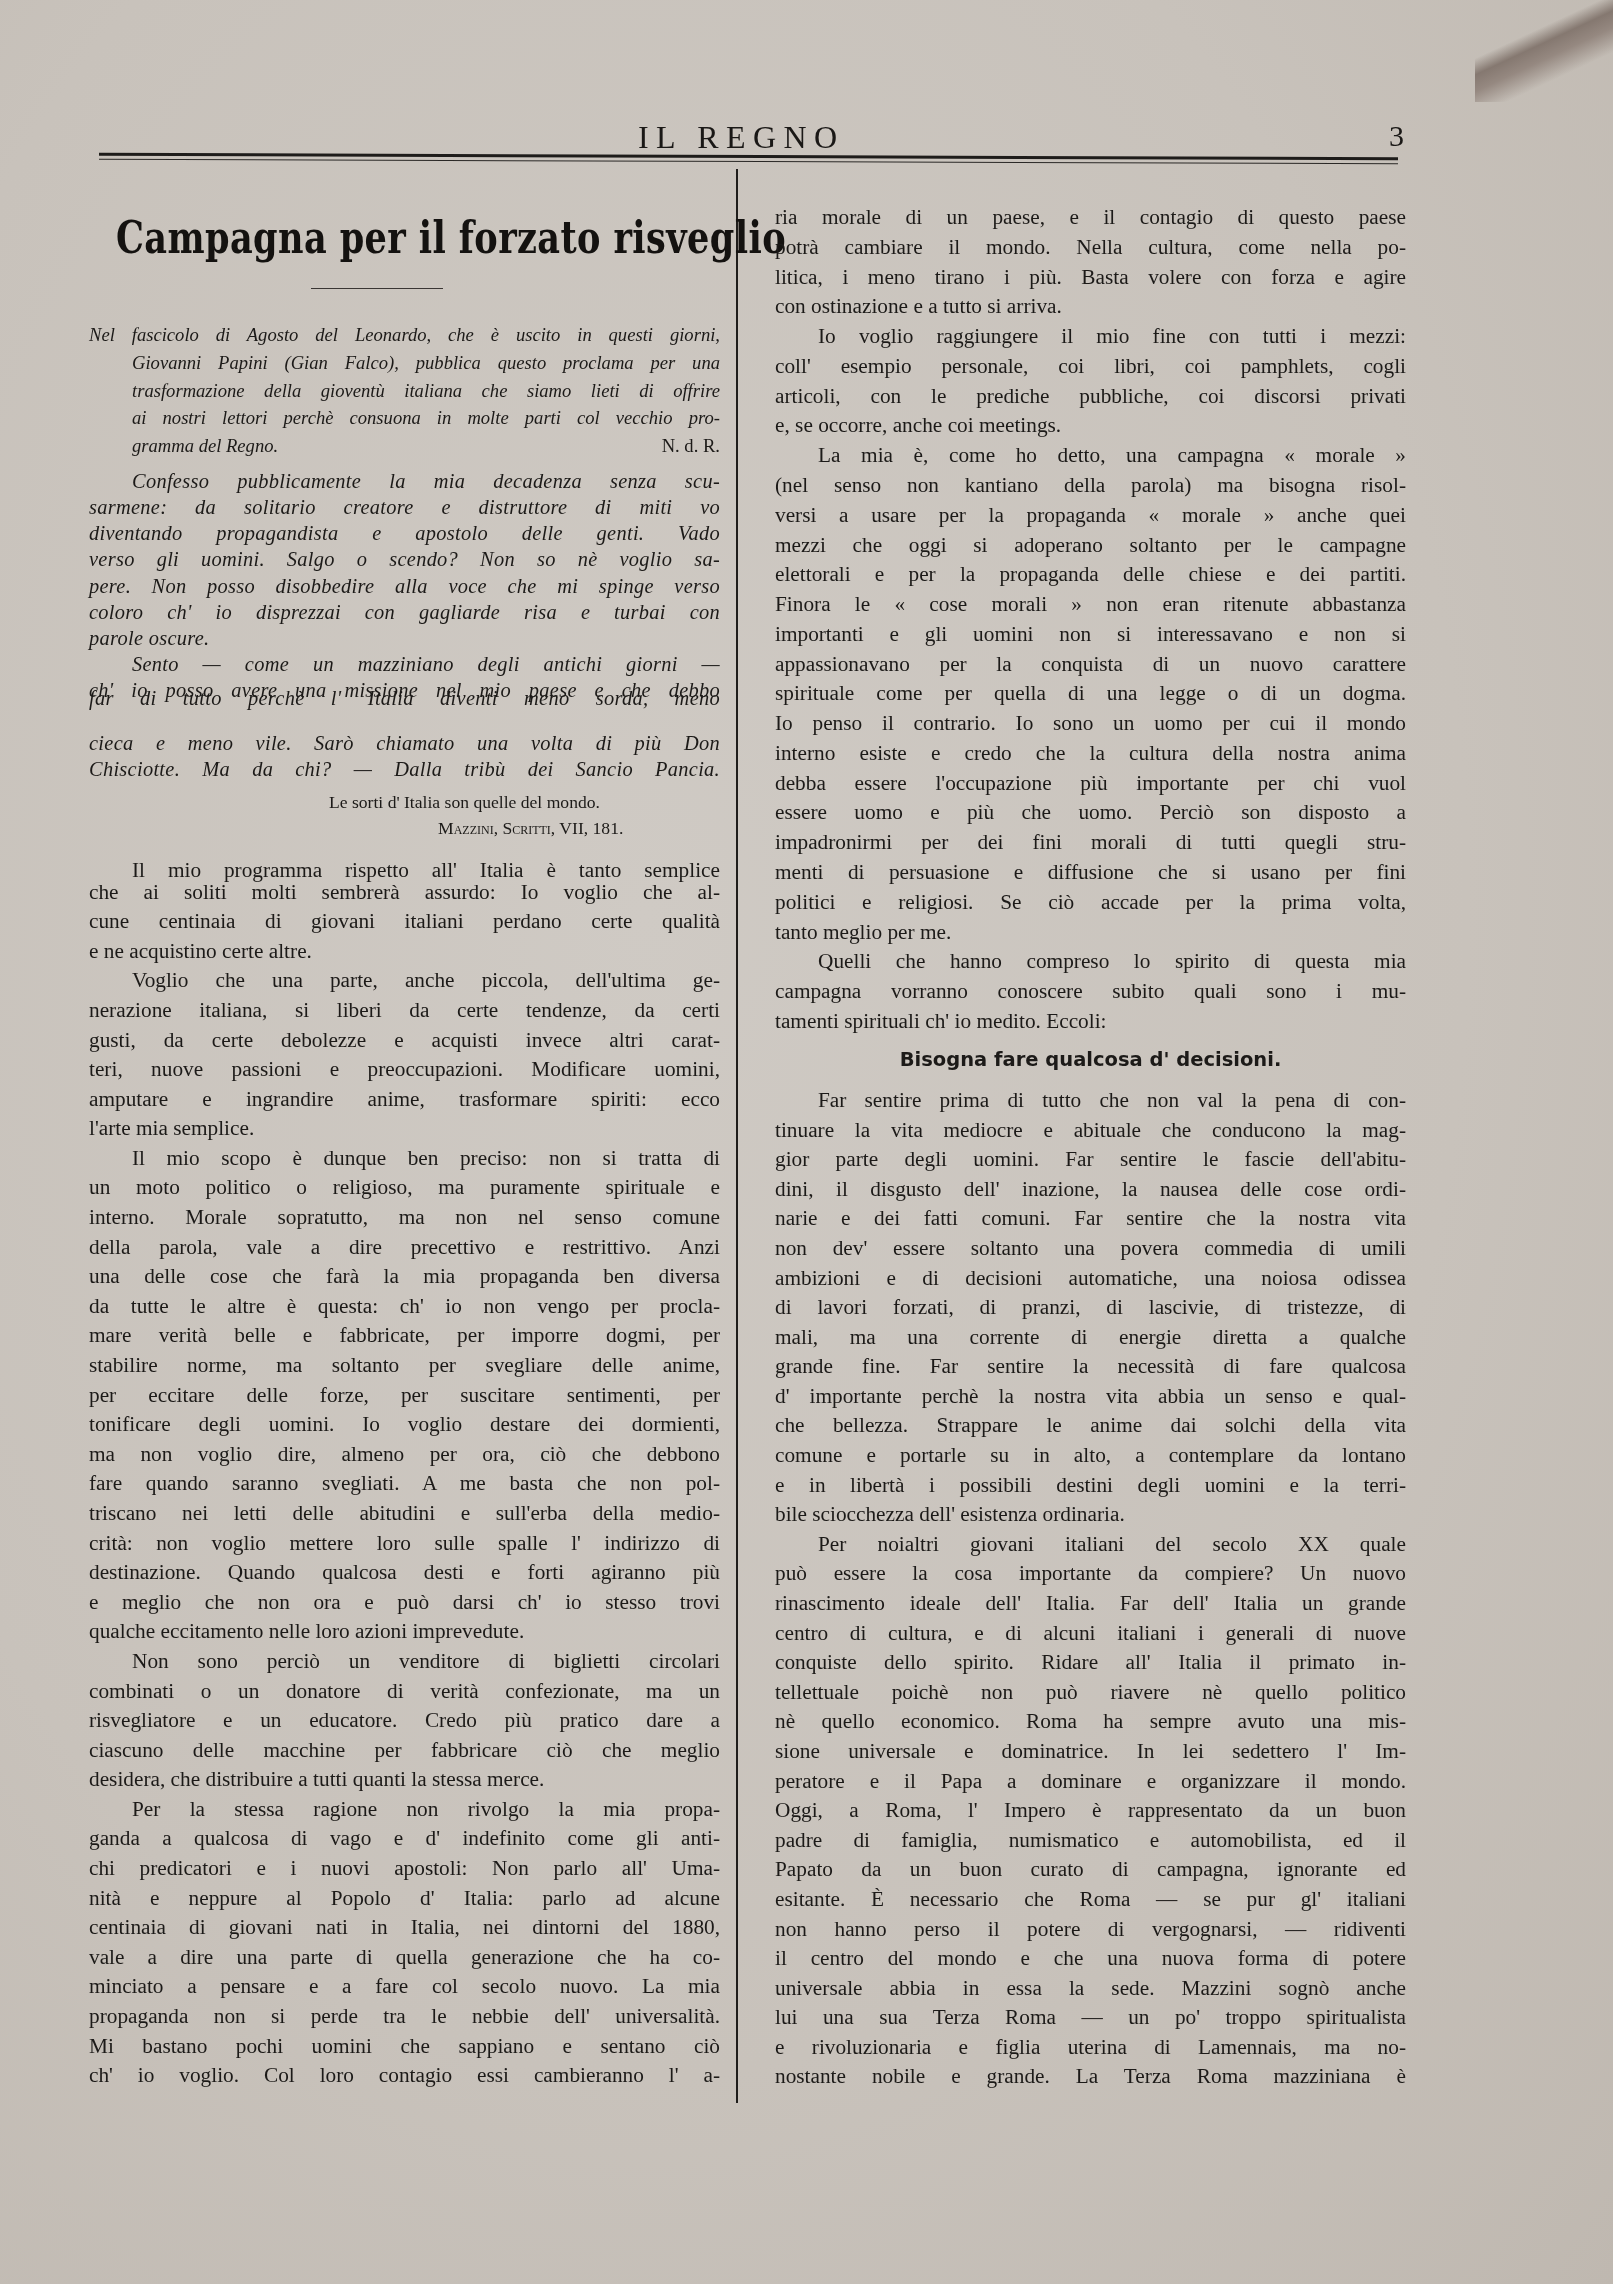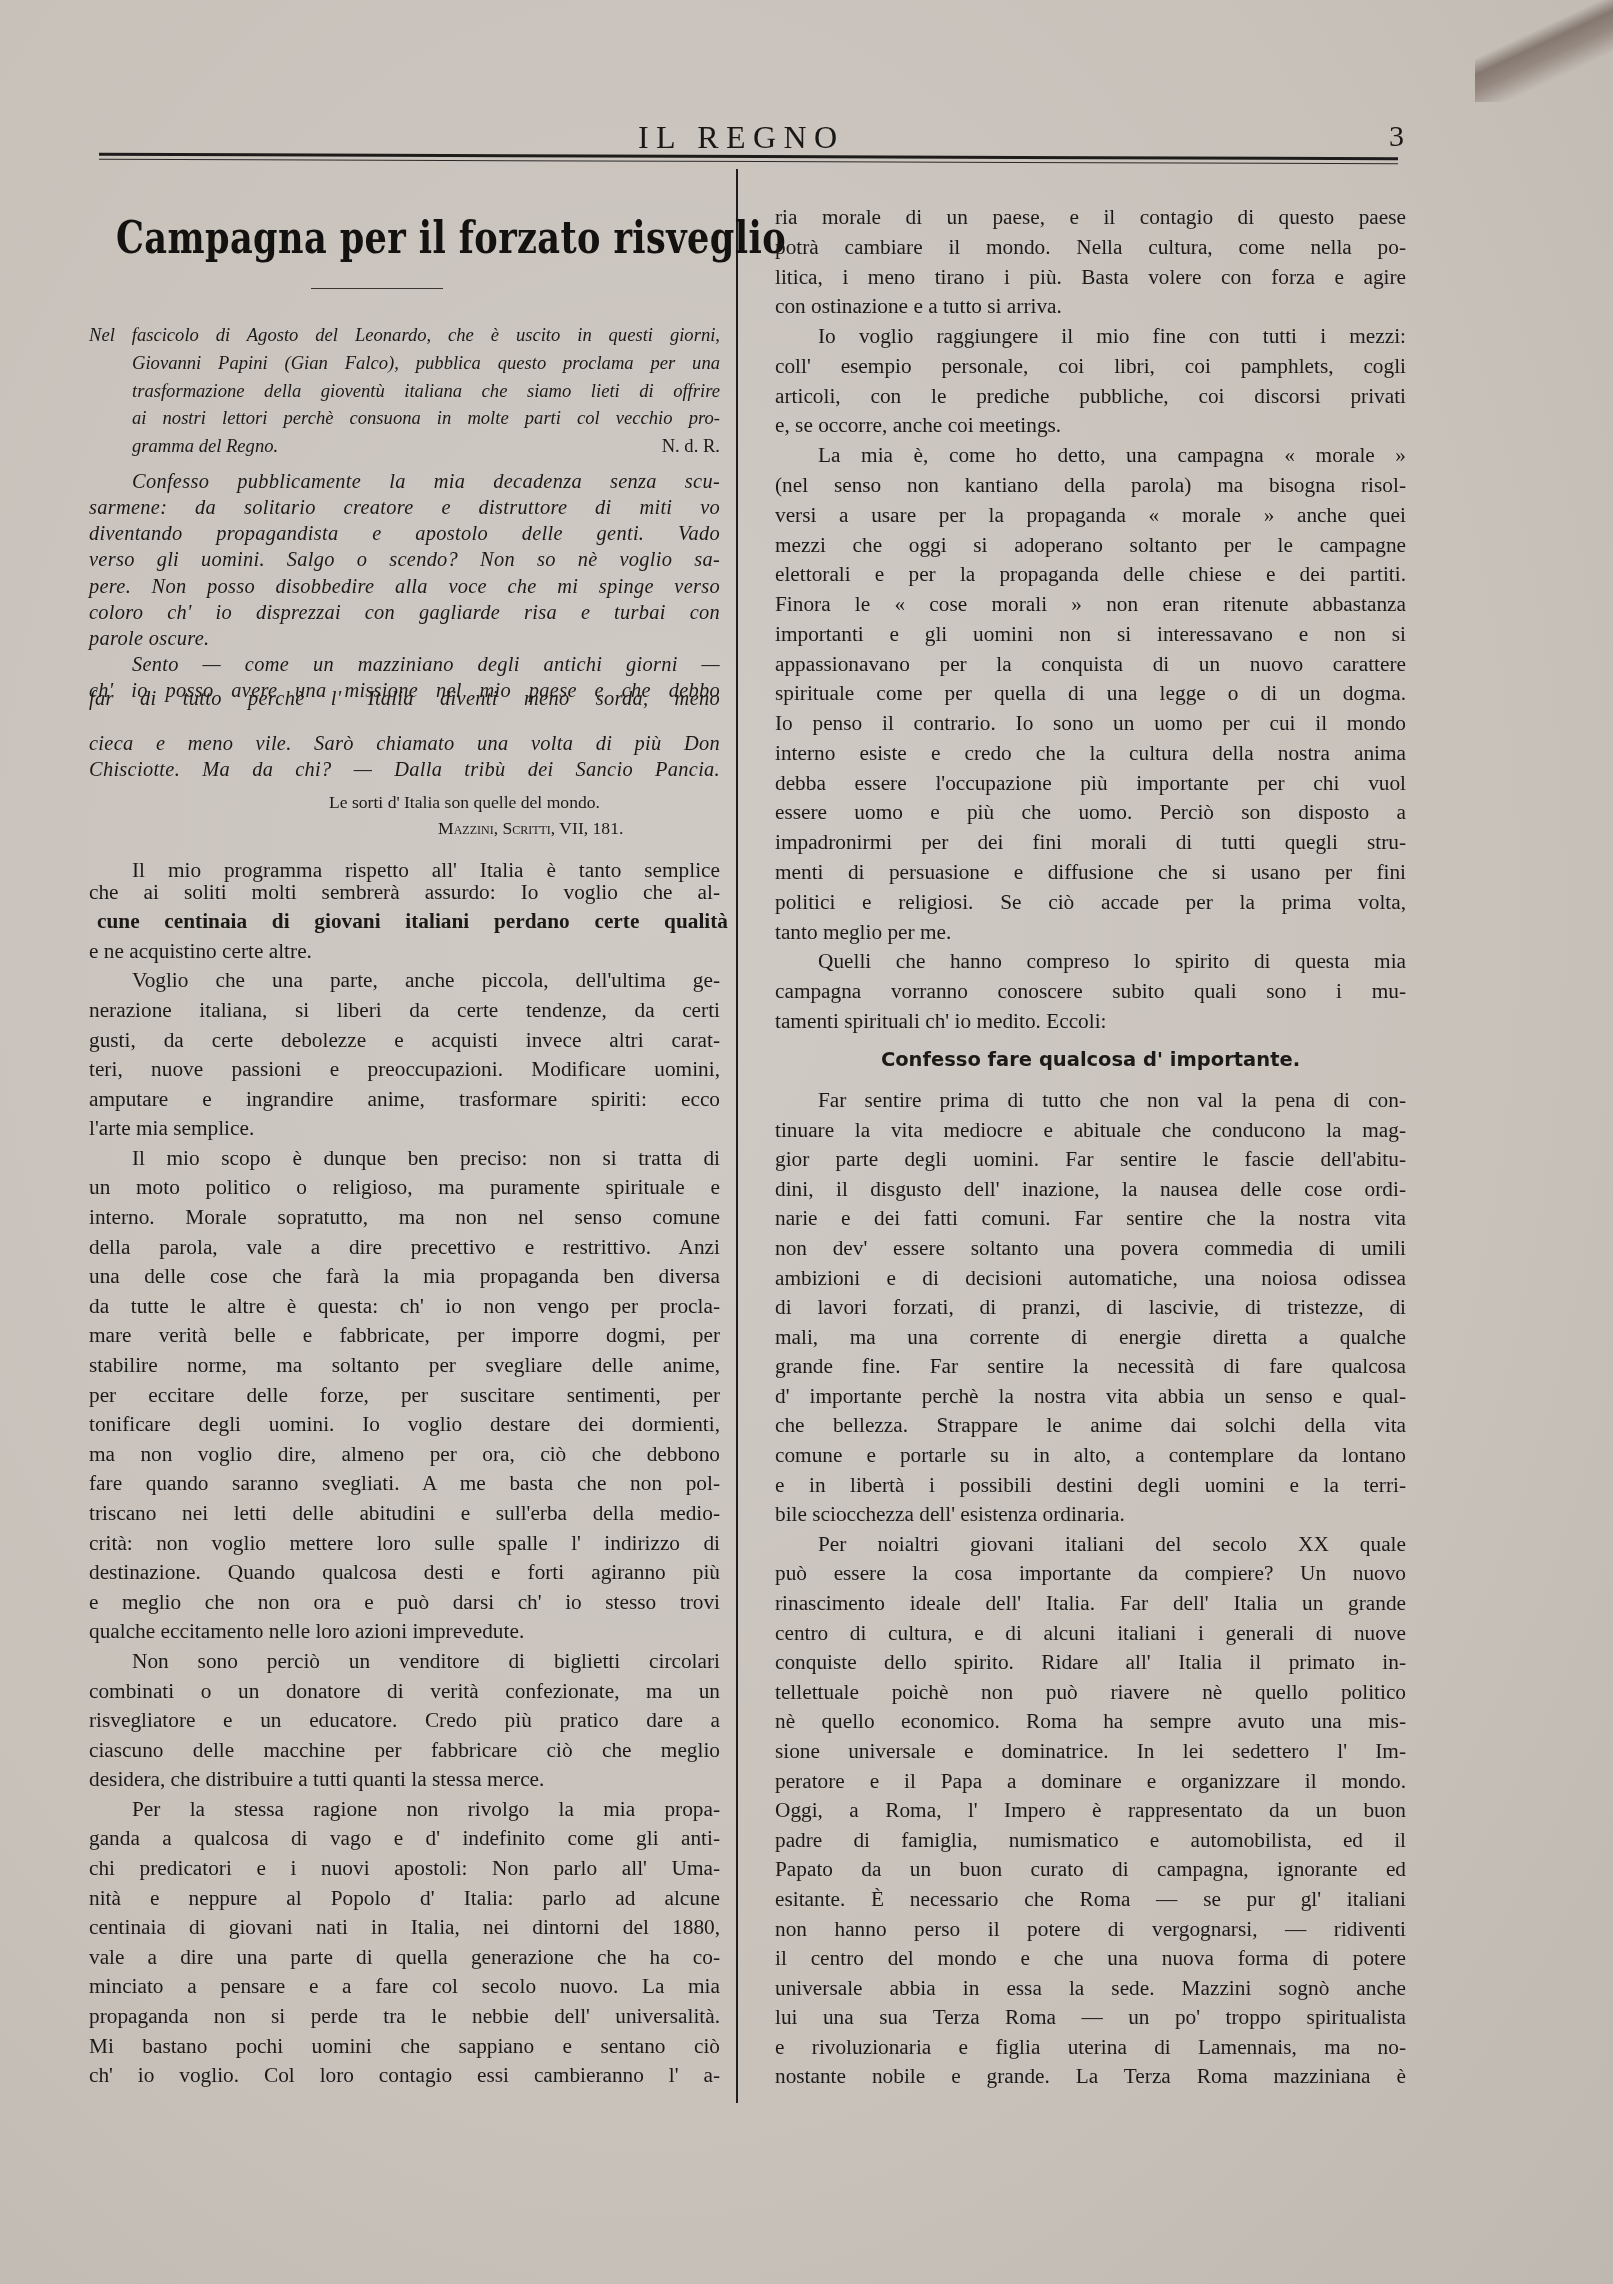--- a/index.html
+++ b/index.html
@@ -137,21 +137,21 @@
 <div class="line epigraph" style="top:787px; left:329px;">Le sorti d' Italia son quelle del mondo.</div>
 <div class="line epigraph sc" style="top:813px; left:438px;">Mazzini, Scritti, VII, 181.</div>
 
 <div class="col col-left" style="top:847px;" id="left-body">
     <div class="line" style="top: 8px; left: 43px; width: 588px;">
       <span class="justify">Il mio programma rispetto all' Italia è tanto semplice</span>
     </div>
     <div class="line" style="top: 30px; left: 0px; width: 631px;">
       <span class="justify">che ai soliti molti sembrerà assurdo: Io voglio che al-</span>
     </div>
-    <div class="line" style="top: 59px; left: 8px; width: 631px; font-weight: bold;">
+    <div class="line" style="top: 59px; left: 0px; width: 631px;">
       <span class="justify">cune centinaia di giovani italiani perdano certe qualità</span>
     </div>
     <div class="line" style="top: 89px; left: 0px;"><span>e ne acquistino certe altre.</span></div>
     <div class="line" style="top: 118px; left: 43px; width: 588px;">
       <span class="justify">Voglio che una parte, anche piccola, dell'ultima ge-</span>
     </div>
     <div class="line" style="top: 148px; left: 0px; width: 631px;">
       <span class="justify">nerazione italiana, si liberi da certe tendenze, da certi</span>
     </div>
     <div class="line" style="top: 178px; left: 0px; width: 631px;">
@@ -330,21 +330,21 @@
     <div class="line" style="top: 715px; left: 0px;"><span>tanto meglio per me.</span></div>
     <div class="line" style="top: 744px; left: 43px; width: 588px;">
       <span class="justify">Quelli che hanno compreso lo spirito di questa mia</span>
     </div>
     <div class="line" style="top: 774px; left: 0px; width: 631px;">
       <span class="justify">campagna vorranno conoscere subito quali sono i mu-</span>
     </div>
     <div class="line" style="top: 804px; left: 0px;"><span>tamenti spirituali ch' io medito. Eccoli:</span></div>
   </div>
 
-<div class="subhead" style="top:1048px;">Confesso fare qualcosa d' importante.</div>
+<div class="subhead" style="top:1048px;">Bisogna fare qualcosa d' decisioni.</div>
 
 <div class="col col-right" style="top:1085px;" id="right-b">
     <div class="line" style="top: 0px; left: 43px; width: 588px;">
       <span class="justify">Far sentire prima di tutto che non val la pena di con-</span>
     </div>
     <div class="line" style="top: 30px; left: 0px; width: 631px;">
       <span class="justify">tinuare la vita mediocre e abituale che conducono la mag-</span>
     </div>
     <div class="line" style="top: 59px; left: 0px; width: 631px;">
       <span class="justify">gior parte degli uomini. Far sentire le fascie dell'abitu-</span>

